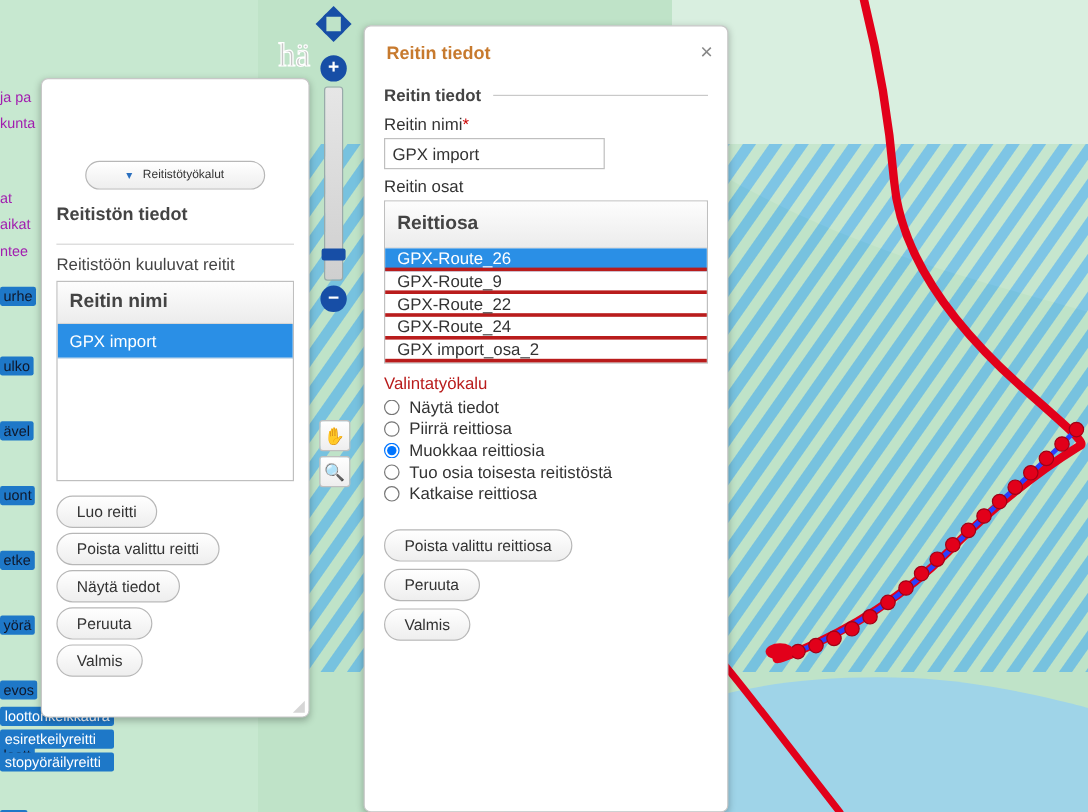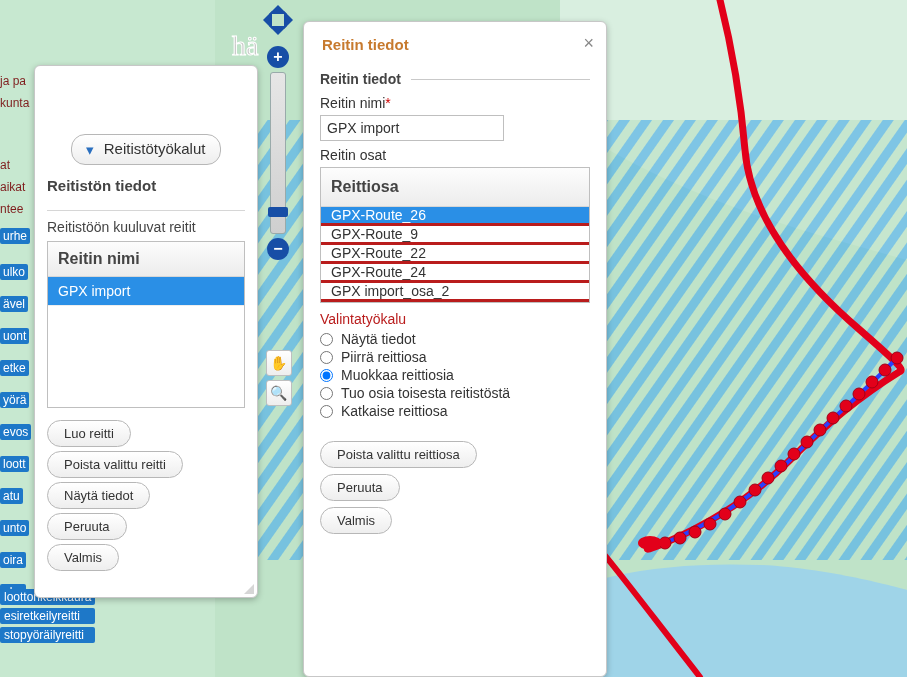--- a/index.html
+++ b/index.html
@@ -3,33 +3,33 @@
 <meta charset="utf-8">
 <style>
   html,body{margin:0;padding:0;width:907px;height:677px;overflow:hidden;font-family:Arial,Helvetica,sans-serif;font-size:14px;color:#333;background:#fff}
   .stage{position:relative;width:907px;height:677px}
 
   
   svg.map{position:absolute;inset:0;width:907px;height:677px}
 
   
   .left-tags{position:absolute;left:0;top:70px;width:35px}
-  .left-tags div{font-size:12px;line-height:22px;color:#7f1d1d}
-  .left-tags .tag{background:#1e78c8;color:#ffffff;border-radius:2px;padding:1px 3px;display:inline-block;margin:8px 0;font-size:12px;white-space:nowrap}
+  .left-tags div{font-size:12px;line-height:22px;color:#a21caf}
+  .left-tags .tag{background:#1e78c8;color:#0f172a;border-radius:2px;padding:1px 3px;display:inline-block;margin:19px 0;font-size:12px;white-space:nowrap}
   .long-tags{position:absolute;left:0;top:586px}
   .long-tags .tag{background:#1e78c8;color:#fff;border-radius:2px;padding:1px 4px;display:block;margin:3px 0;font-size:12px;white-space:nowrap}
 
   
   .panel{position:absolute;background:#fff;border:1px solid #c7c7c7;border-radius:6px;box-shadow:0 2px 6px rgba(0,0,0,0.25)}
   .panel-resize{position:absolute;right:3px;bottom:3px;width:12px;height:12px;opacity:.4}
   .panel-resize::before{content:"";position:absolute;right:0;bottom:0;width:0;height:0;border-right:10px solid #999;border-top:10px solid transparent;filter:none}
 
   
   .p1{left:34px;top:65px;width:224px;height:533px;padding:10px 12px;box-sizing:border-box}
-  .drop-btn{display:block;margin:58px auto 12px;min-width:150px;padding:5px 14px;border:1px solid #b7b7b7;border-radius:14px;background:linear-gradient(#fff,#eee);font-size:15px;color:#333;text-align:left}
+  .drop-btn{display:block;margin:58px auto 12px;min-width:150px;padding:5px 14px;border:1px solid #b7b7b7;border-radius:14px;background:linear-gradient(#fff,#eee);font-size:10px;color:#333;text-align:center}
   .drop-btn .caret{display:inline-block;margin-right:6px;color:#2a6fbf;vertical-align:middle}
   .sec-head{font-weight:bold;font-size:15px;color:#444;border-bottom:1px solid #d6d6d6;padding-bottom:16px;margin-bottom:8px}
   .sub-label{font-size:14px;color:#444;margin-bottom:6px}
   .listbox{border:1px solid #bfbfbf;background:#fff;height:165px;overflow:hidden;margin-bottom:12px}
   .listbox .hdr{background:linear-gradient(#fdfdfd,#ececec);border-bottom:1px solid #d6d6d6;padding:8px 10px;font-weight:bold;font-size:16px;color:#444}
   .listbox .row{padding:6px 10px;font-size:14px;color:#333;border-bottom:1px solid #eee}
   .listbox .row.sel{background:#2a8fe6;color:#fff}
   .btn{display:inline-block;padding:5px 16px;border:1px solid #b7b7b7;border-radius:14px;background:linear-gradient(#fff,#eee);font-size:13px;color:#333;margin:4px 0}
   .p1 .btn{display:block;width:max-content}
 

